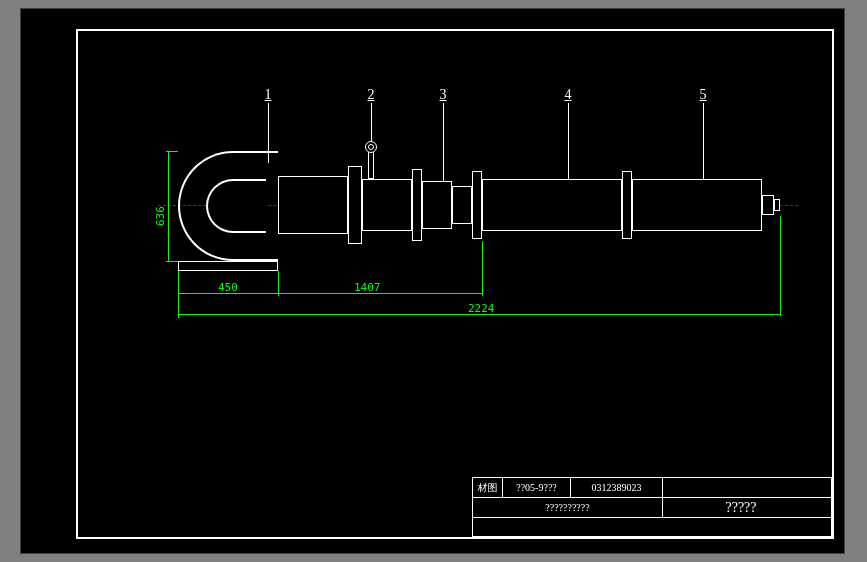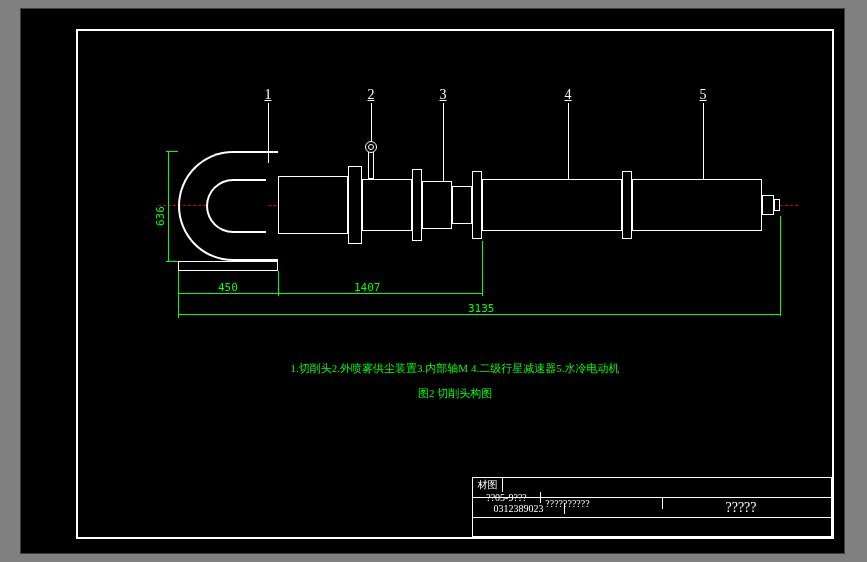--- a/index.html
+++ b/index.html
@@ -127,21 +127,20 @@
     right: 0;
     bottom: 0;
     width: 360px;
     height: 60px;
     border: 1px solid #fff;
   }
   .tb-row {
     display: flex;
     height: 20px;
     border-bottom: 1px solid #fff;
-    flex-direction: column;
   }
   .tb-row:last-child { border-bottom: none; }
   .tb-cell {
     border-right: 1px solid #fff;
     color: #fff;
     font-size: 10px;
     display: flex;
     align-items: center;
     justify-content: center;
     padding: 0 2px;
@@ -224,24 +223,22 @@
       <span class="dim" style="left:140px;top:250px">450</span>
 
       <div class="dim-ext" style="left:200px;top:240px;height:25px"></div>
       <div class="dim-ext" style="left:404px;top:210px;height:55px"></div>
       <div class="dim-line" style="left:200px;top:262px;width:204px;height:1px"></div>
       <span class="dim" style="left:276px;top:250px">1407</span>
 
       <div class="dim-ext" style="left:100px;top:265px;height:22px"></div>
       <div class="dim-ext" style="left:702px;top:185px;height:100px"></div>
       <div class="dim-line" style="left:100px;top:283px;width:602px;height:1px"></div>
-      <span class="dim" style="left:390px;top:271px">3135</span>
-
-      <div class="caption" style="top:330px">1.切削头2.外喷雾供尘装置3.内部轴M 4.二级行星减速器5.水冷电动机</div>
-      <div class="caption" style="top:355px">图2  切削头构图</div>
+      <span class="dim" style="left:390px;top:271px">2224</span>
+
 
       <div class="title-block">
         <div class="tb-row">
           <div class="tb-cell" style="width:30px">材图</div>
           <div class="tb-cell" style="width:68px">??05-9???</div>
           <div class="tb-cell" style="width:92px">0312389023</div>
           <div class="tb-cell" style="flex:1"></div>
         </div>
         <div class="tb-row">
           <div class="tb-cell" style="width:190px">??????????</div>

